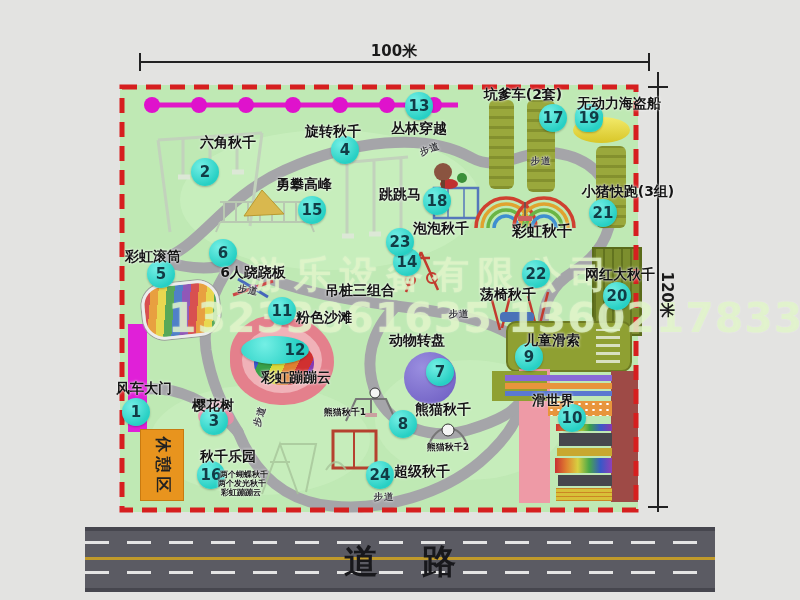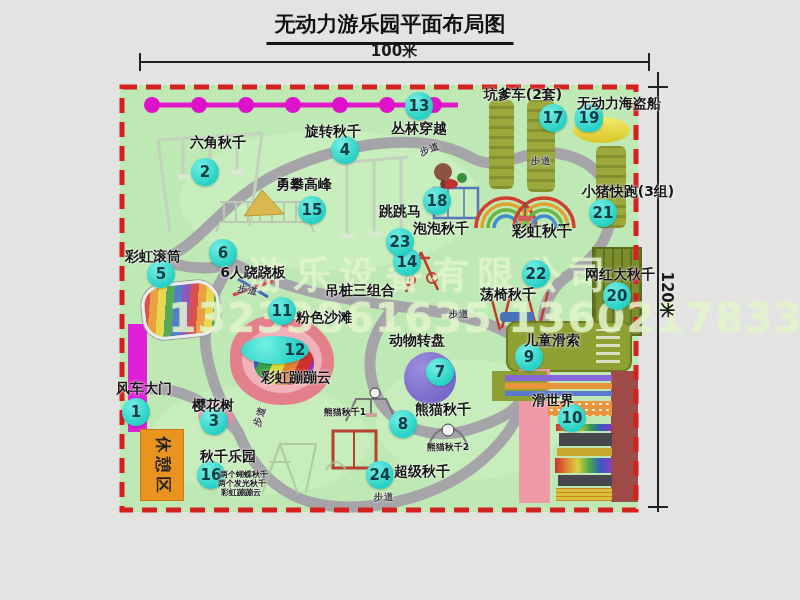--- a/index.html
+++ b/index.html
@@ -85,21 +85,20 @@
   #road-dash1{top:10px;} #road-dash2{top:40px;}
   #road-yellow{position:absolute;left:0;top:26px;width:100%;height:3px;background:#c09a2a;}
   #road-text{position:absolute;left:50%;top:8px;transform:translateX(calc(-50% + 22px));
         font-size:34px;font-weight:800;color:#18181c;letter-spacing:44px;white-space:nowrap;}
 </style>
 </head>
 <body>
 
 <div id="stage">
 
-  <div class="title">无动力游乐园平面布局图</div>
 
   <svg id="base-art" width="800" height="600" viewBox="0 0 800 600">
 
     <rect x="120" y="85" width="518" height="427" fill="#bfe9b4"></rect>
     <ellipse cx="330" cy="200" rx="150" ry="70" fill="#cdf2c2" opacity="0.55"></ellipse>
     <ellipse cx="260" cy="440" rx="110" ry="55" fill="#cdf2c2" opacity="0.5"></ellipse>
     <ellipse cx="470" cy="420" rx="95" ry="60" fill="#cdf2c2" opacity="0.5"></ellipse>
 
     <g stroke="#222" stroke-width="2">
       <line x1="140" y1="62" x2="649" y2="62"></line>
@@ -248,21 +247,21 @@
     <rect x="122" y="87" width="514" height="423" fill="none" stroke="#d61f1f" stroke-width="5" stroke-dasharray="15 9"></rect>
   </svg>
 
   <div class="wm" id="wm1">游乐设备有限公司</div>
   <div class="wm" id="wm2">13233861635 13602178333</div>
 
   <div id="markers">
       <div class="marker" style="left: 122px; top: 398px;">1</div>
       <div class="attr-label" style="left: 144px; top: 380px;">风车大门</div>
       <div class="marker" style="left: 191px; top: 158px;">2</div>
-      <div class="attr-label" style="left: 218px; top: 134px;">六角秋千</div>
+      <div class="attr-label" style="left: 228px; top: 134px;">六角秋千</div>
       <div class="marker" style="left: 200px; top: 407px;">3</div>
       <div class="attr-label" style="left: 213px; top: 397px; text-align: right;">樱花树</div>
       <div class="marker" style="left: 331px; top: 136px;">4</div>
       <div class="attr-label" style="left: 333px; top: 123px;">旋转秋千</div>
       <div class="marker" style="left: 147px; top: 260px;">5</div>
       <div class="attr-label" style="left: 153px; top: 248px;">彩虹滚筒</div>
       <div class="marker" style="left: 209px; top: 239px;">6</div>
       <div class="attr-label" style="left: 253px; top: 264px;">6人跷跷板</div>
       <div class="marker" style="left: 426px; top: 358px;">7</div>
       <div class="attr-label" style="left: 417px; top: 332px;">动物转盘</div>
@@ -280,21 +279,21 @@
       <div class="attr-label" style="left: 419px; top: 120px;">丛林穿越</div>
       <div class="marker" style="left: 347px; top: 248px; margin-left: 46px;">14</div>
       <div class="attr-label" style="left: 360px; top: 282px;">吊桩三组合</div>
       <div class="marker" style="left: 298px; top: 196px;">15</div>
       <div class="attr-label" style="left: 304px; top: 176px;">勇攀高峰</div>
       <div class="marker" style="left: 197px; top: 461px;">16</div>
       <div class="attr-label" style="left: 228px; top: 448px;">秋千乐园</div>
       <div class="marker" style="left: 539px; top: 104px;">17</div>
       <div class="attr-label" style="left: 523px; top: 86px;">坑爹车(2套)</div>
       <div class="marker" style="left: 423px; top: 187px;">18</div>
-      <div class="attr-label" style="left: 400px; top: 186px; margin-top: 17px;">跳跳马</div>
+      <div class="attr-label" style="left: 400px; top: 186px;">跳跳马</div>
       <div class="marker" style="left: 575px; top: 104px; border-radius: 12px;">19</div>
       <div class="attr-label" style="left: 619px; top: 95px;">无动力海盗船</div>
       <div class="marker" style="left: 603px; top: 282px;">20</div>
       <div class="attr-label" style="left: 620px; top: 266px;">网红大秋千</div>
       <div class="marker" style="left: 589px; top: 199px;">21</div>
       <div class="attr-label" style="left: 628px; top: 183px;">小猪快跑(3组)</div>
       <div class="marker" style="left: 522px; top: 260px;">22</div>
       <div class="attr-label" style="left: 508px; top: 286px;">荡椅秋千</div>
       <div class="marker" style="left: 386px; top: 228px;">23</div>
       <div class="attr-label" style="left: 441px; top: 220px;">泡泡秋千</div>
@@ -310,14 +309,20 @@
       <div class="path-label" style="left: 541px; top: 155px;">步道</div>
       <div class="path-label" style="left: 248px; top: 284px; transform: translateX(-50%) rotate(10deg);">步道</div>
       <div class="path-label" style="left: 459px; top: 308px;">步道</div>
       <div class="path-label" style="left: 384px; top: 491px;">步道</div>
       <div class="path-label" style="left: 260px; top: 410px; transform: translateX(-50%) rotate(-72deg);">步道</div>
     </div>
 
   <div class="dim-label" id="dim-top">100米</div>
   <div class="dim-label" id="dim-right">120米</div>
 
+  <div id="road">
+    <div class="road-dash" id="road-dash1"></div>
+    <div id="road-yellow"></div>
+    <div class="road-dash" id="road-dash2"></div>
+    <div id="road-text">道路</div>
+  </div>
 
 </div>
 
 </body></html>

